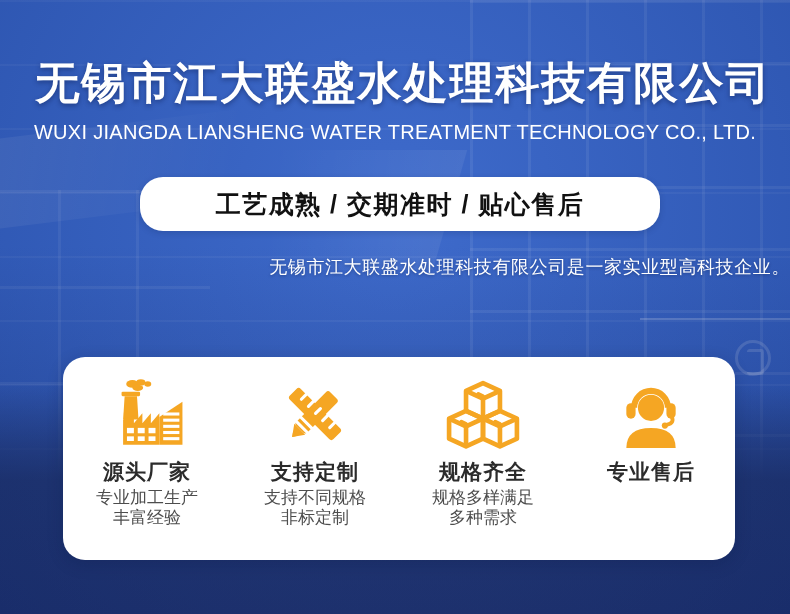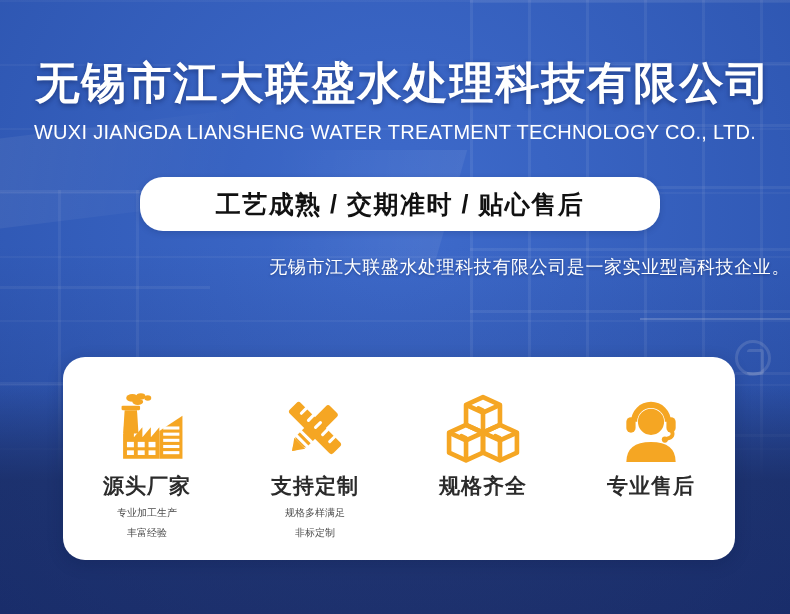--- a/index.html
+++ b/index.html
@@ -137,32 +137,32 @@
     position:absolute; left:63px; top:357px;
     width:672px; height:203px;
     background:#ffffff; border-radius:22px;
     display:flex; align-items:stretch;
     box-shadow:0 4px 16px rgba(8,22,66,.22);
   }
   .feature {
     flex:1 1 0;
     display:flex; flex-direction:column;
     align-items:center; justify-content:flex-start;
-    padding-top:34px;
+    padding-top:20px;
   }
   .ficon { width:78px; height:74px; position:relative; }
   .ficon svg { display:block; width:100%; height:100%; }
   .ftitle {
     margin-top:8px;
     font-size:21px; font-weight:bold; color:#2b2b2b;
     letter-spacing:1px; line-height:26px; white-space:nowrap;
   }
   .fsub {
     margin-top:4px; text-align:center;
-    font-size:10px; color:#4d4d4d; line-height:20px; white-space:nowrap;
+    font-size:17px; color:#4d4d4d; line-height:20px; white-space:nowrap;font-family:Liberation Mono, monospace;
   }
 </style>
 </head>
 <body>
 
 <div id="stage">
 
   <div class="bg-photo">
     <div class="bg-floors"></div>
     <div class="bg-windows-r"></div>
@@ -259,21 +259,21 @@
 
             <g transform="rotate(-45 50 48)">
               <line x1="26" y1="38" x2="26" y2="58"></line>
               <line x1="34" y1="38" x2="34" y2="58"></line>
             </g>
           </g>
         </svg>
       </div>
       <div class="ftitle">支持定制</div>
       <div class="fsub">
-        <div>规格多样满足</div>
+        <div>支持不同规格</div>
         <div>非标定制</div>
       </div>
     </div>
 
     <div class="feature">
       <div class="ficon">
         <svg viewBox="0 0 100 96" xmlns="http://www.w3.org/2000/svg">
           <g fill="none" stroke="#F5A623" stroke-width="6" stroke-linejoin="round">
 
             <path d="M50 8 L72 18 L72 44 L50 54 L28 44 L28 18 Z"></path>
@@ -290,20 +290,24 @@
           </g>
           <g fill="none" stroke="#F5A623" stroke-width="5" stroke-linecap="round">
 
             <path d="M44 22 L50 25"></path>
             <path d="M22 58 L28 61"></path>
             <path d="M66 58 L72 61"></path>
           </g>
         </svg>
       </div>
       <div class="ftitle">规格齐全</div>
+      <div class="fsub">
+        <div>规格多样满足</div>
+        <div>多种需求</div>
+      </div>
     </div>
 
     <div class="feature">
       <div class="ficon">
         <svg viewBox="0 0 100 96" xmlns="http://www.w3.org/2000/svg">
           <g fill="#F5A623">
 
             <path d="M24 40 A26 26 0 0 1 76 40 L68 40 A18 18 0 0 0 32 40 Z"></path>
 
             <rect x="18" y="34" width="12" height="20" rx="6"></rect>

